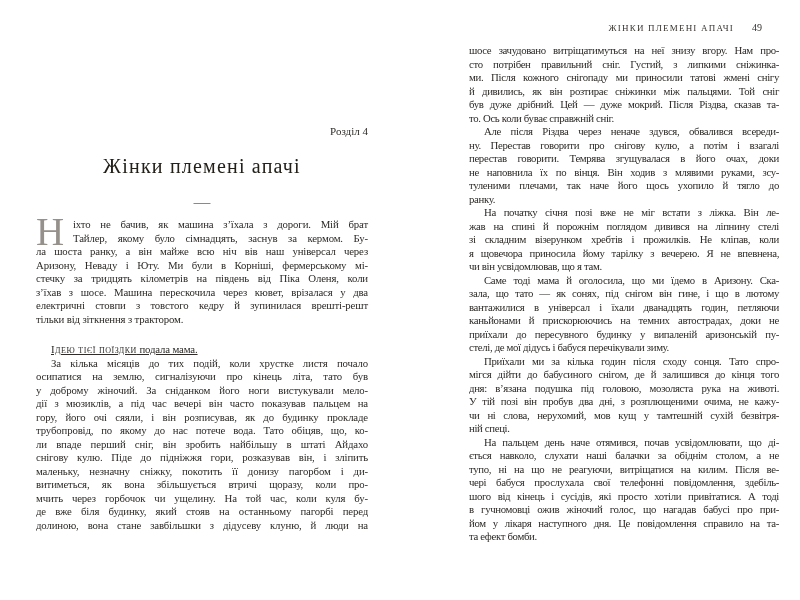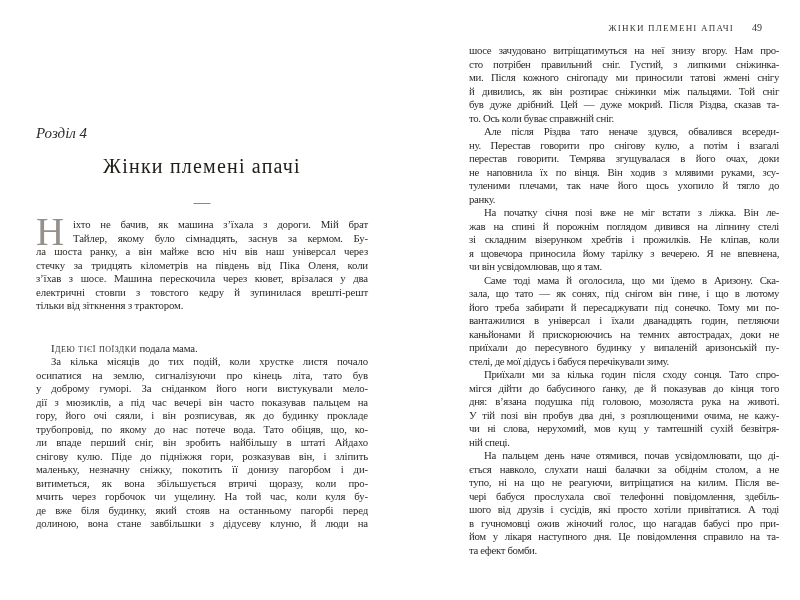--- a/index.html
+++ b/index.html
@@ -7,21 +7,21 @@
     width:800px;height:600px;background:#ffffff;
     font-family:"Liberation Serif", serif;color:#2e2b28;
     overflow:hidden;
   }
   .spread{position:relative;width:800px;height:600px;background:#ffffff;}
 
   
   .page-left{position:absolute;left:36px;top:0;width:332px;height:600px;}
   .chapter-label{
     position:absolute;top:125px;left:0;width:100%;
-    text-align:left;font-style:italic;font-size:15px;color:#2e2b28;
+    text-align:right;font-size:11px;color:#2e2b28;
   }
   .chapter-title{
     position:absolute;top:155px;left:0;width:100%;
     text-align:center;font-size:20px;letter-spacing:1.2px;color:#232019;
     white-space:nowrap;
   }
   .chapter-divider{
     position:absolute;top:203px;left:50%;transform:translateX(-50%);
     width:17px;height:1px;background:#8d8a86;
   }
@@ -38,21 +38,21 @@
 
   
   .line{
     font-size:10.8px;line-height:13.5px;
     text-align:justify;text-align-last:justify;
     letter-spacing:-0.15px;
   }
   .body-right .line{letter-spacing:-0.35px;}
   .line.last{text-align-last:left;}
   .para.indent .line:first-child{text-indent:15px;}
-  .para.gap{margin-top:29px;}
+  .para.gap{margin-top:17px;text-decoration:underline;}
 
   .dropcap{
     float:left;width:37px;height:27px;
     font-size:39px;line-height:27px;color:#96908b;
   }
   .sc{font-variant:small-caps;letter-spacing:0.5px;}
 </style>
 </head>
 <body>
 
@@ -61,32 +61,33 @@
   <div class="page-left">
     <div class="chapter-label">Розділ 4</div>
     <div class="chapter-title">Жінки племені апачі</div>
     <div class="chapter-divider"></div>
     <div class="body-left" id="body-left">
         <div class="para">
           <span class="dropcap">Н</span>
           <div class="line">іхто не бачив, як машина з’їхала з дороги. Мій брат</div>
           <div class="line">Тайлер, якому було сімнадцять, заснув за кермом. Бу-</div>
           <div class="line">ла шоста ранку, а він майже всю ніч вів наш універсал через</div>
+          <div class="line">Аризону, Неваду і Юту. Ми були в Корніші, фермерському мі-</div>
           <div class="line">стечку за тридцять кілометрів на південь від Піка Оленя, коли</div>
           <div class="line">з’їхав з шосе. Машина перескочила через кювет, врізалася у два</div>
           <div class="line">електричні стовпи з товстого кедру й зупинилася врешті-решт</div>
           <div class="line last">тільки від зіткнення з трактором.</div>
         </div>
         <div class="para indent gap">
           <div class="line last"><span class="sc">Ідею тієї поїздки</span> подала мама.</div>
         </div>
         <div class="para indent">
           <div class="line">За кілька місяців до тих подій, коли хрустке листя почало</div>
           <div class="line">осипатися на землю, сигналізуючи про кінець літа, тато був</div>
-          <div class="line">у доброму гуморі. За сніданком його ноги вистукували мело-</div>
+          <div class="line">у доброму жіночий. За сніданком його ноги вистукували мело-</div>
           <div class="line">дії з мюзиклів, а під час вечері він часто показував пальцем на</div>
           <div class="line">гору, його очі сяяли, і він розписував, як до будинку прокладе</div>
           <div class="line">трубопровід, по якому до нас потече вода. Тато обіцяв, що, ко-</div>
           <div class="line">ли впаде перший сніг, він зробить найбільшу в штаті Айдахо</div>
           <div class="line">снігову кулю. Піде до підніжжя гори, розказував він, і зліпить</div>
           <div class="line">маленьку, незначну сніжку, покотить її донизу пагорбом і ди-</div>
           <div class="line">витиметься, як вона збільшується втричі щоразу, коли про-</div>
           <div class="line">мчить через горбочок чи ущелину. На той час, коли куля бу-</div>
           <div class="line">де вже біля будинку, який стояв на останньому пагорбі перед</div>
           <div class="line">долиною, вона стане завбільшки з дідусеву клуню, й люди на</div>
@@ -102,57 +103,56 @@
     <div class="body-right" id="body-right">
         <div class="para">
           <div class="line">шосе зачудовано витріщатимуться на неї знизу вгору. Нам про-</div>
           <div class="line">сто потрібен правильний сніг. Густий, з липкими сніжинка-</div>
           <div class="line">ми. Після кожного снігопаду ми приносили татові жмені снігу</div>
           <div class="line">й дивились, як він розтирає сніжинки між пальцями. Той сніг</div>
           <div class="line">був дуже дрібний. Цей — дуже мокрий. Після Різдва, сказав та-</div>
           <div class="line last">то. Ось коли буває справжній сніг.</div>
         </div>
         <div class="para indent">
-          <div class="line">Але після Різдва тато неначе здувся, обвалився всереди-</div>
+          <div class="line">Але після Різдва через неначе здувся, обвалився всереди-</div>
           <div class="line">ну. Перестав говорити про снігову кулю, а потім і взагалі</div>
           <div class="line">перестав говорити. Темрява згущувалася в його очах, доки</div>
           <div class="line">не наповнила їх по вінця. Він ходив з млявими руками, зсу-</div>
           <div class="line">туленими плечами, так наче його щось ухопило й тягло до</div>
           <div class="line last">ранку.</div>
         </div>
         <div class="para indent">
           <div class="line">На початку січня позі вже не міг встати з ліжка. Він ле-</div>
           <div class="line">жав на спині й порожнім поглядом дивився на ліпнину стелі</div>
           <div class="line">зі складним візерунком хребтів і прожилків. Не кліпав, коли</div>
           <div class="line">я щовечора приносила йому тарілку з вечерею. Я не впевнена,</div>
           <div class="line last">чи він усвідомлював, що я там.</div>
         </div>
         <div class="para indent">
           <div class="line">Саме тоді мама й оголосила, що ми їдемо в Аризону. Ска-</div>
           <div class="line">зала, що тато — як сонях, під снігом він гине, і що в лютому</div>
-          <div class="line">його треба забирати й пересаджувати під сонечко. Тому ми по-</div>
           <div class="line">вантажилися в універсал і їхали дванадцять годин, петляючи</div>
           <div class="line">каньйонами й прискорюючись на темних автострадах, доки не</div>
           <div class="line">приїхали до пересувного будинку у випаленій аризонській пу-</div>
           <div class="line last">стелі, де мої дідусь і бабуся перечікували зиму.</div>
         </div>
         <div class="para indent">
           <div class="line">Приїхали ми за кілька годин після сходу сонця. Тато спро-</div>
-          <div class="line">мігся дійти до бабусиного ґанку, де й показував до кінця того</div>
+          <div class="line">мігся дійти до бабусиного снігом, де й залишився до кінця того</div>
           <div class="line">дня: в’язана подушка під головою, мозоляста рука на животі.</div>
           <div class="line">У тій позі він пробув два дні, з розплющеними очима, не кажу-</div>
           <div class="line">чи ні слова, нерухомий, мов кущ у тамтешній сухій безвітря-</div>
           <div class="line last">ній спеці.</div>
         </div>
         <div class="para indent">
           <div class="line">На пальцем день наче отямився, почав усвідомлювати, що ді-</div>
           <div class="line">ється навколо, слухати наші балачки за обіднім столом, а не</div>
           <div class="line">тупо, ні на що не реагуючи, витріщатися на килим. Після ве-</div>
           <div class="line">чері бабуся прослухала свої телефонні повідомлення, здебіль-</div>
-          <div class="line">шого від друзів і сусідів, які просто хотіли привітатися. А тоді</div>
+          <div class="line">шого від кінець і сусідів, які просто хотіли привітатися. А тоді</div>
           <div class="line">в гучномовці ожив жіночий голос, що нагадав бабусі про при-</div>
           <div class="line">йом у лікаря наступного дня. Це повідомлення справило на та-</div>
           <div class="line last">та ефект бомби.</div>
         </div>
       </div>
   </div>
 
 </div>
 
 </body></html>

